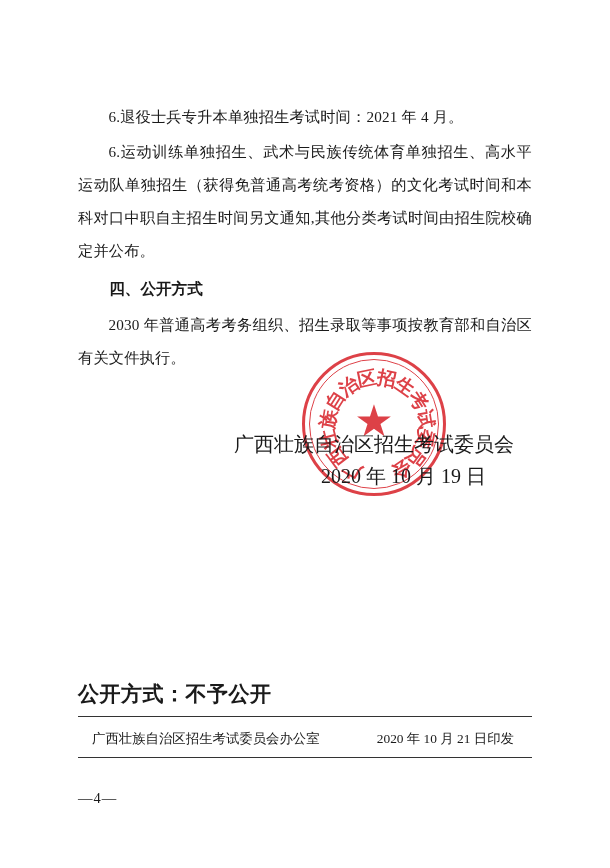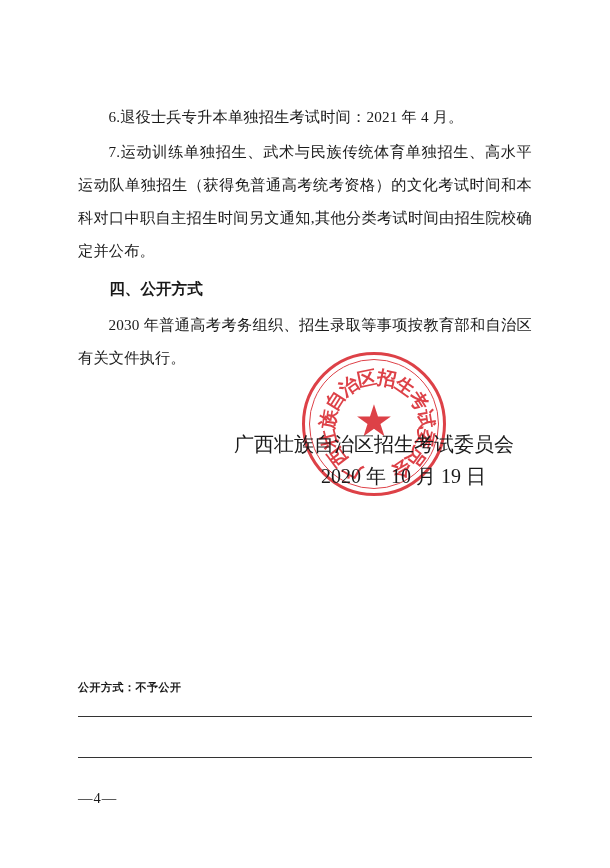--- a/index.html
+++ b/index.html
@@ -116,21 +116,21 @@
     line-height: 22px;
     text-align: center;
     color: #d8222a;
     font-weight: bold;
     font-family: "DejaVu Sans", "Liberation Sans", sans-serif;
   }
   .footer-disclosure {
     position: absolute;
     left: 78px;
     top: 680px;
-    font-size: 11px;
+    font-size: 21px;
     font-weight: bold;
     font-family: "DejaVu Sans", "Liberation Sans", sans-serif;
     letter-spacing: 0.5px;
   }
   .footer-rule-top {
     position: absolute;
     left: 78px;
     top: 716px;
     width: 454px;
     height: 1px;
@@ -173,21 +173,21 @@
     letter-spacing: 1px;
   }
 </style>
 </head>
 <body>
 
 <div class="page">
 
   <div class="body-text">
     <p class="para indent2">6.退役士兵专升本单独招生考试时间：2021 年 4 月。</p>
-    <p class="para indent2">7.运动训练单独招生、武术与民族传统体育单独招生、高水平运动队单独招生（获得免普通高考统考资格）的文化考试时间和本科对口中职自主招生时间另文通知,其他分类考试时间由招生院校确定并公布。</p>
+    <p class="para indent2">6.运动训练单独招生、武术与民族传统体育单独招生、高水平运动队单独招生（获得免普通高考统考资格）的文化考试时间和本科对口中职自主招生时间另文通知,其他分类考试时间由招生院校确定并公布。</p>
     <p class="heading">四、公开方式</p>
     <p class="para indent2">2030 年普通高考考务组织、招生录取等事项按教育部和自治区有关文件执行。</p>
   </div>
 
   <div class="seal">
     <div class="inner-ring"></div>
     <div class="star">★</div>
     <div class="seal-text" id="seal-text">
         <span style="transform: translate(-25px, 43.3px) rotate(-150deg);">广</span>
         <span style="transform: translate(-39.97px, 30.04px) rotate(-126.92deg);">西</span>
@@ -208,17 +208,19 @@
 
   <div class="sign-block">
     <div class="sign-line">广西壮族自治区招生考试委员会</div>
     <div class="sign-date">2020 年 10 月 19 日</div>
   </div>
 
   <div class="footer-disclosure">公开方式：不予公开</div>
 
   <div class="footer-rule-top"></div>
   <div class="footer-row">
+    <span class="footer-left">广西壮族自治区招生考试委员会办公室</span>
+    <span class="footer-right">2020 年 10 月 21 日印发</span>
   </div>
   <div class="footer-rule-bottom"></div>
 
   <div class="page-number">—4—</div>
 </div>
 
 </body></html>

